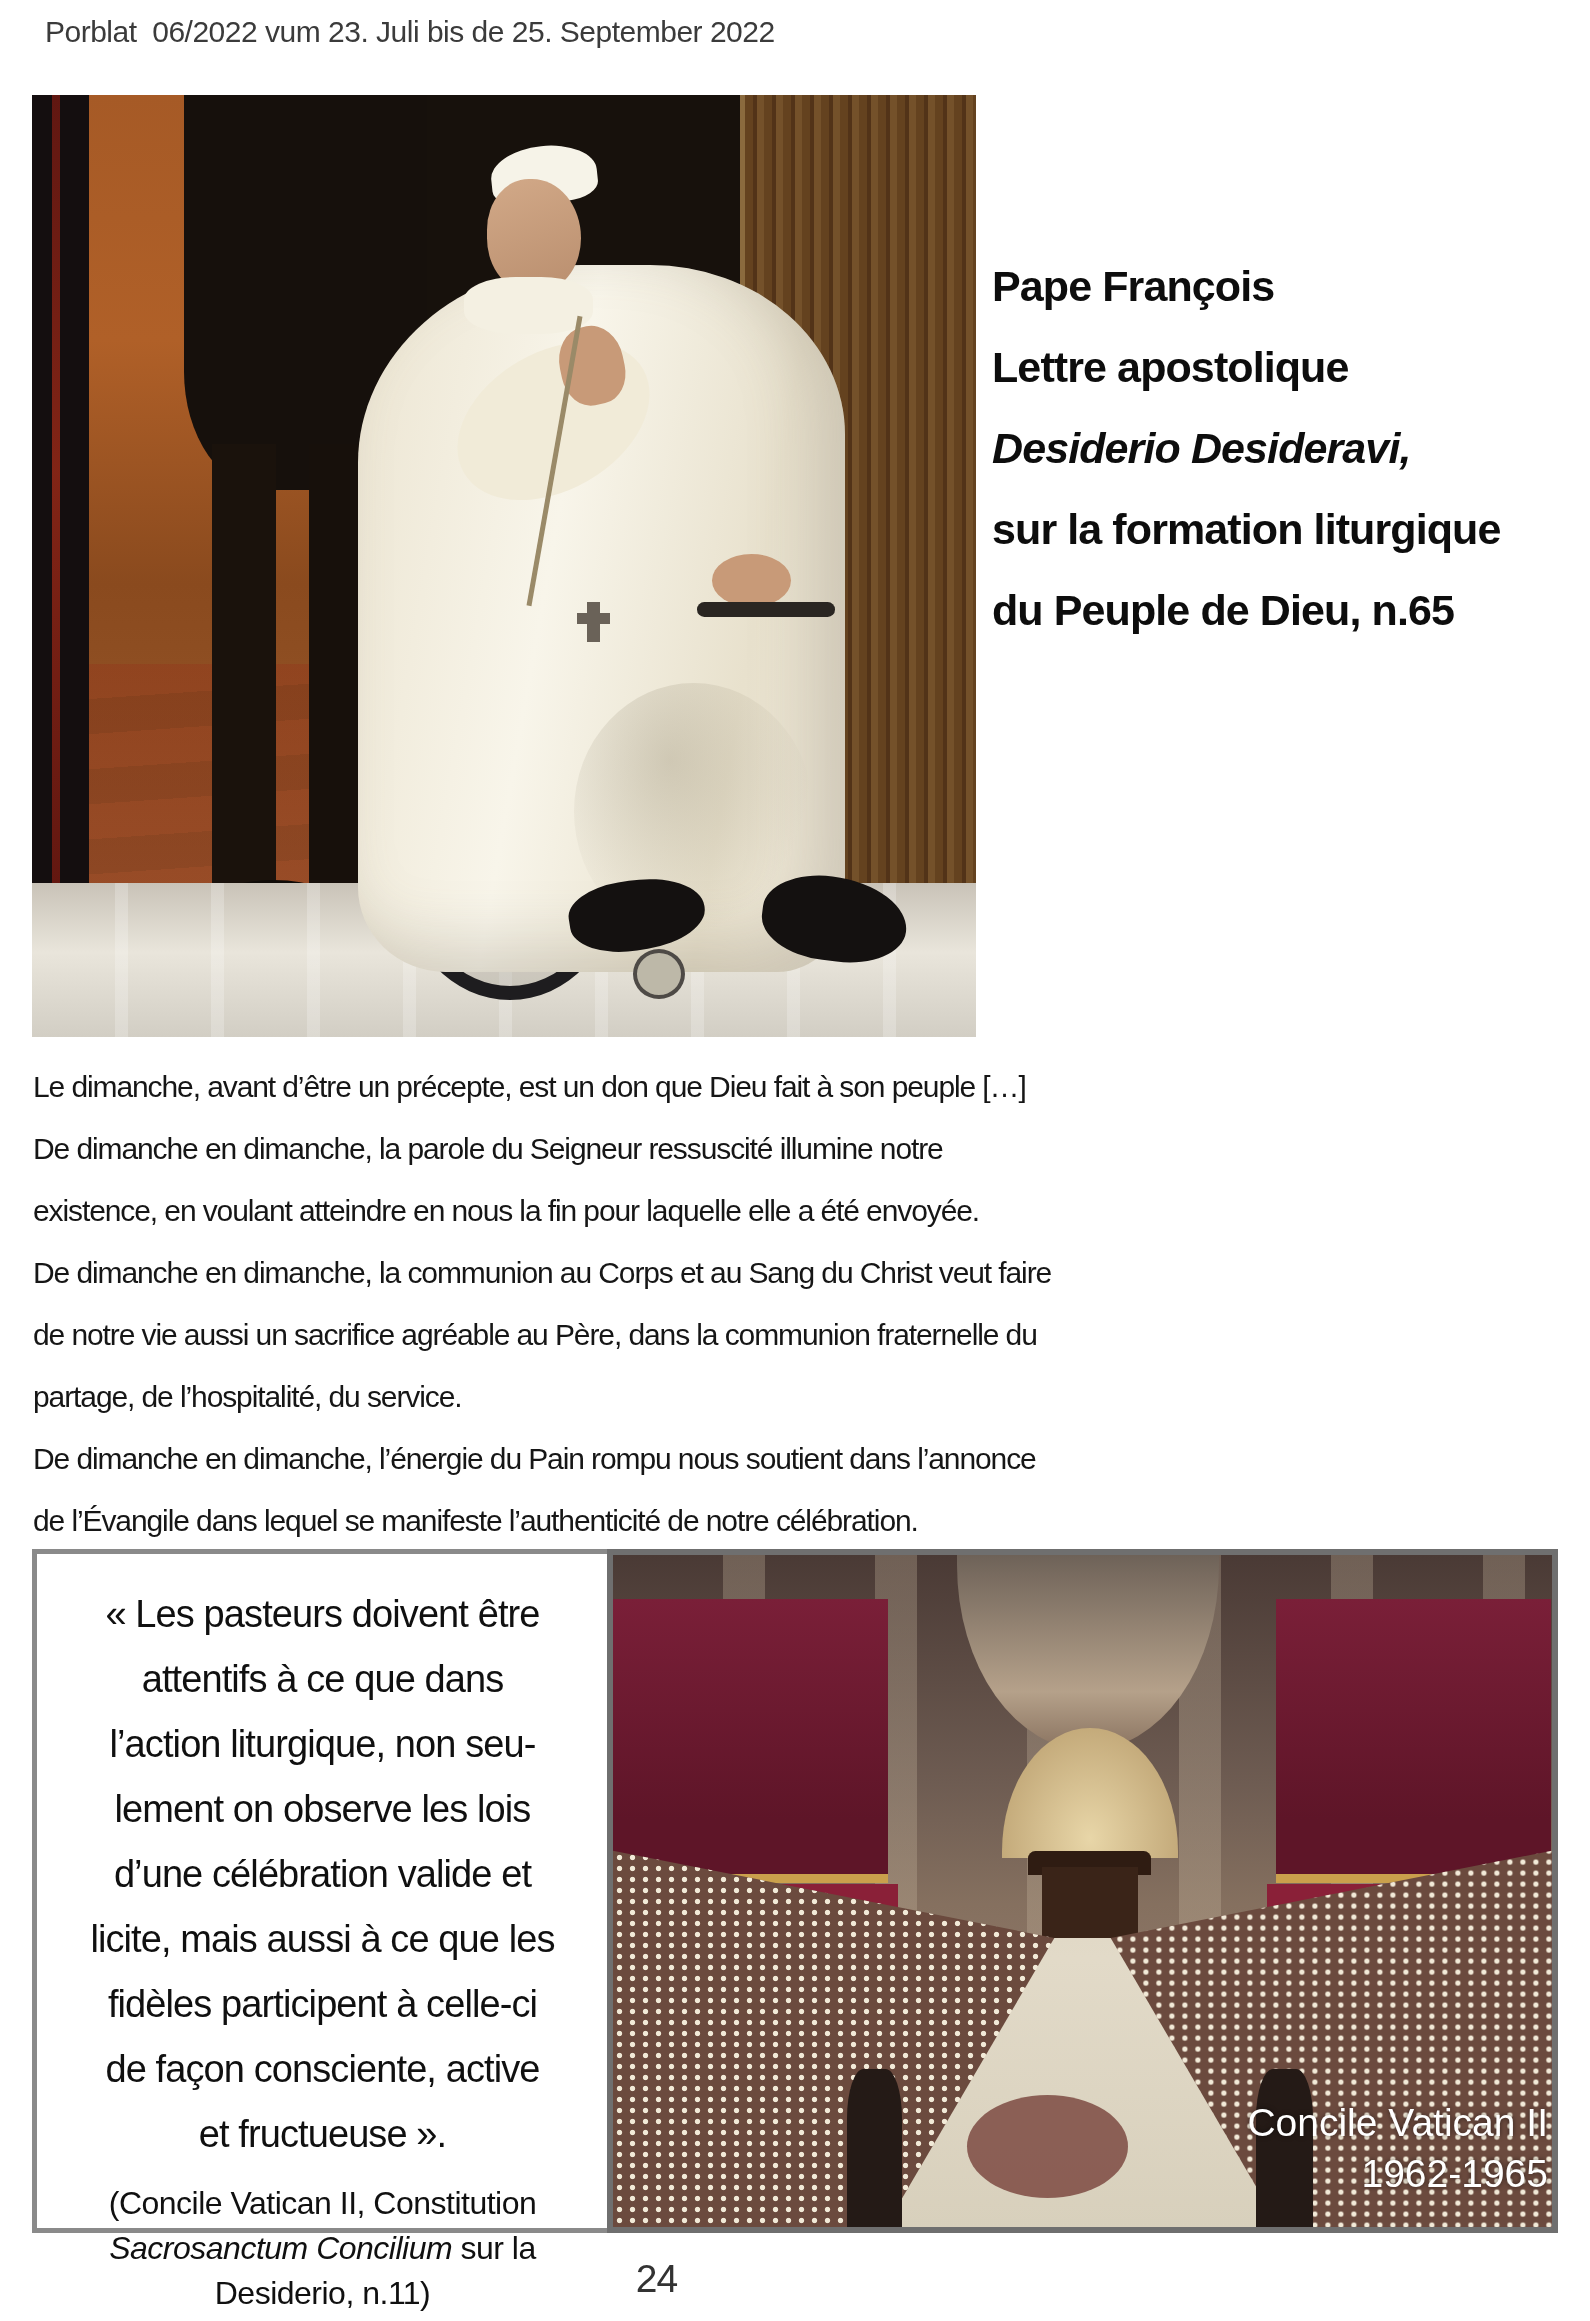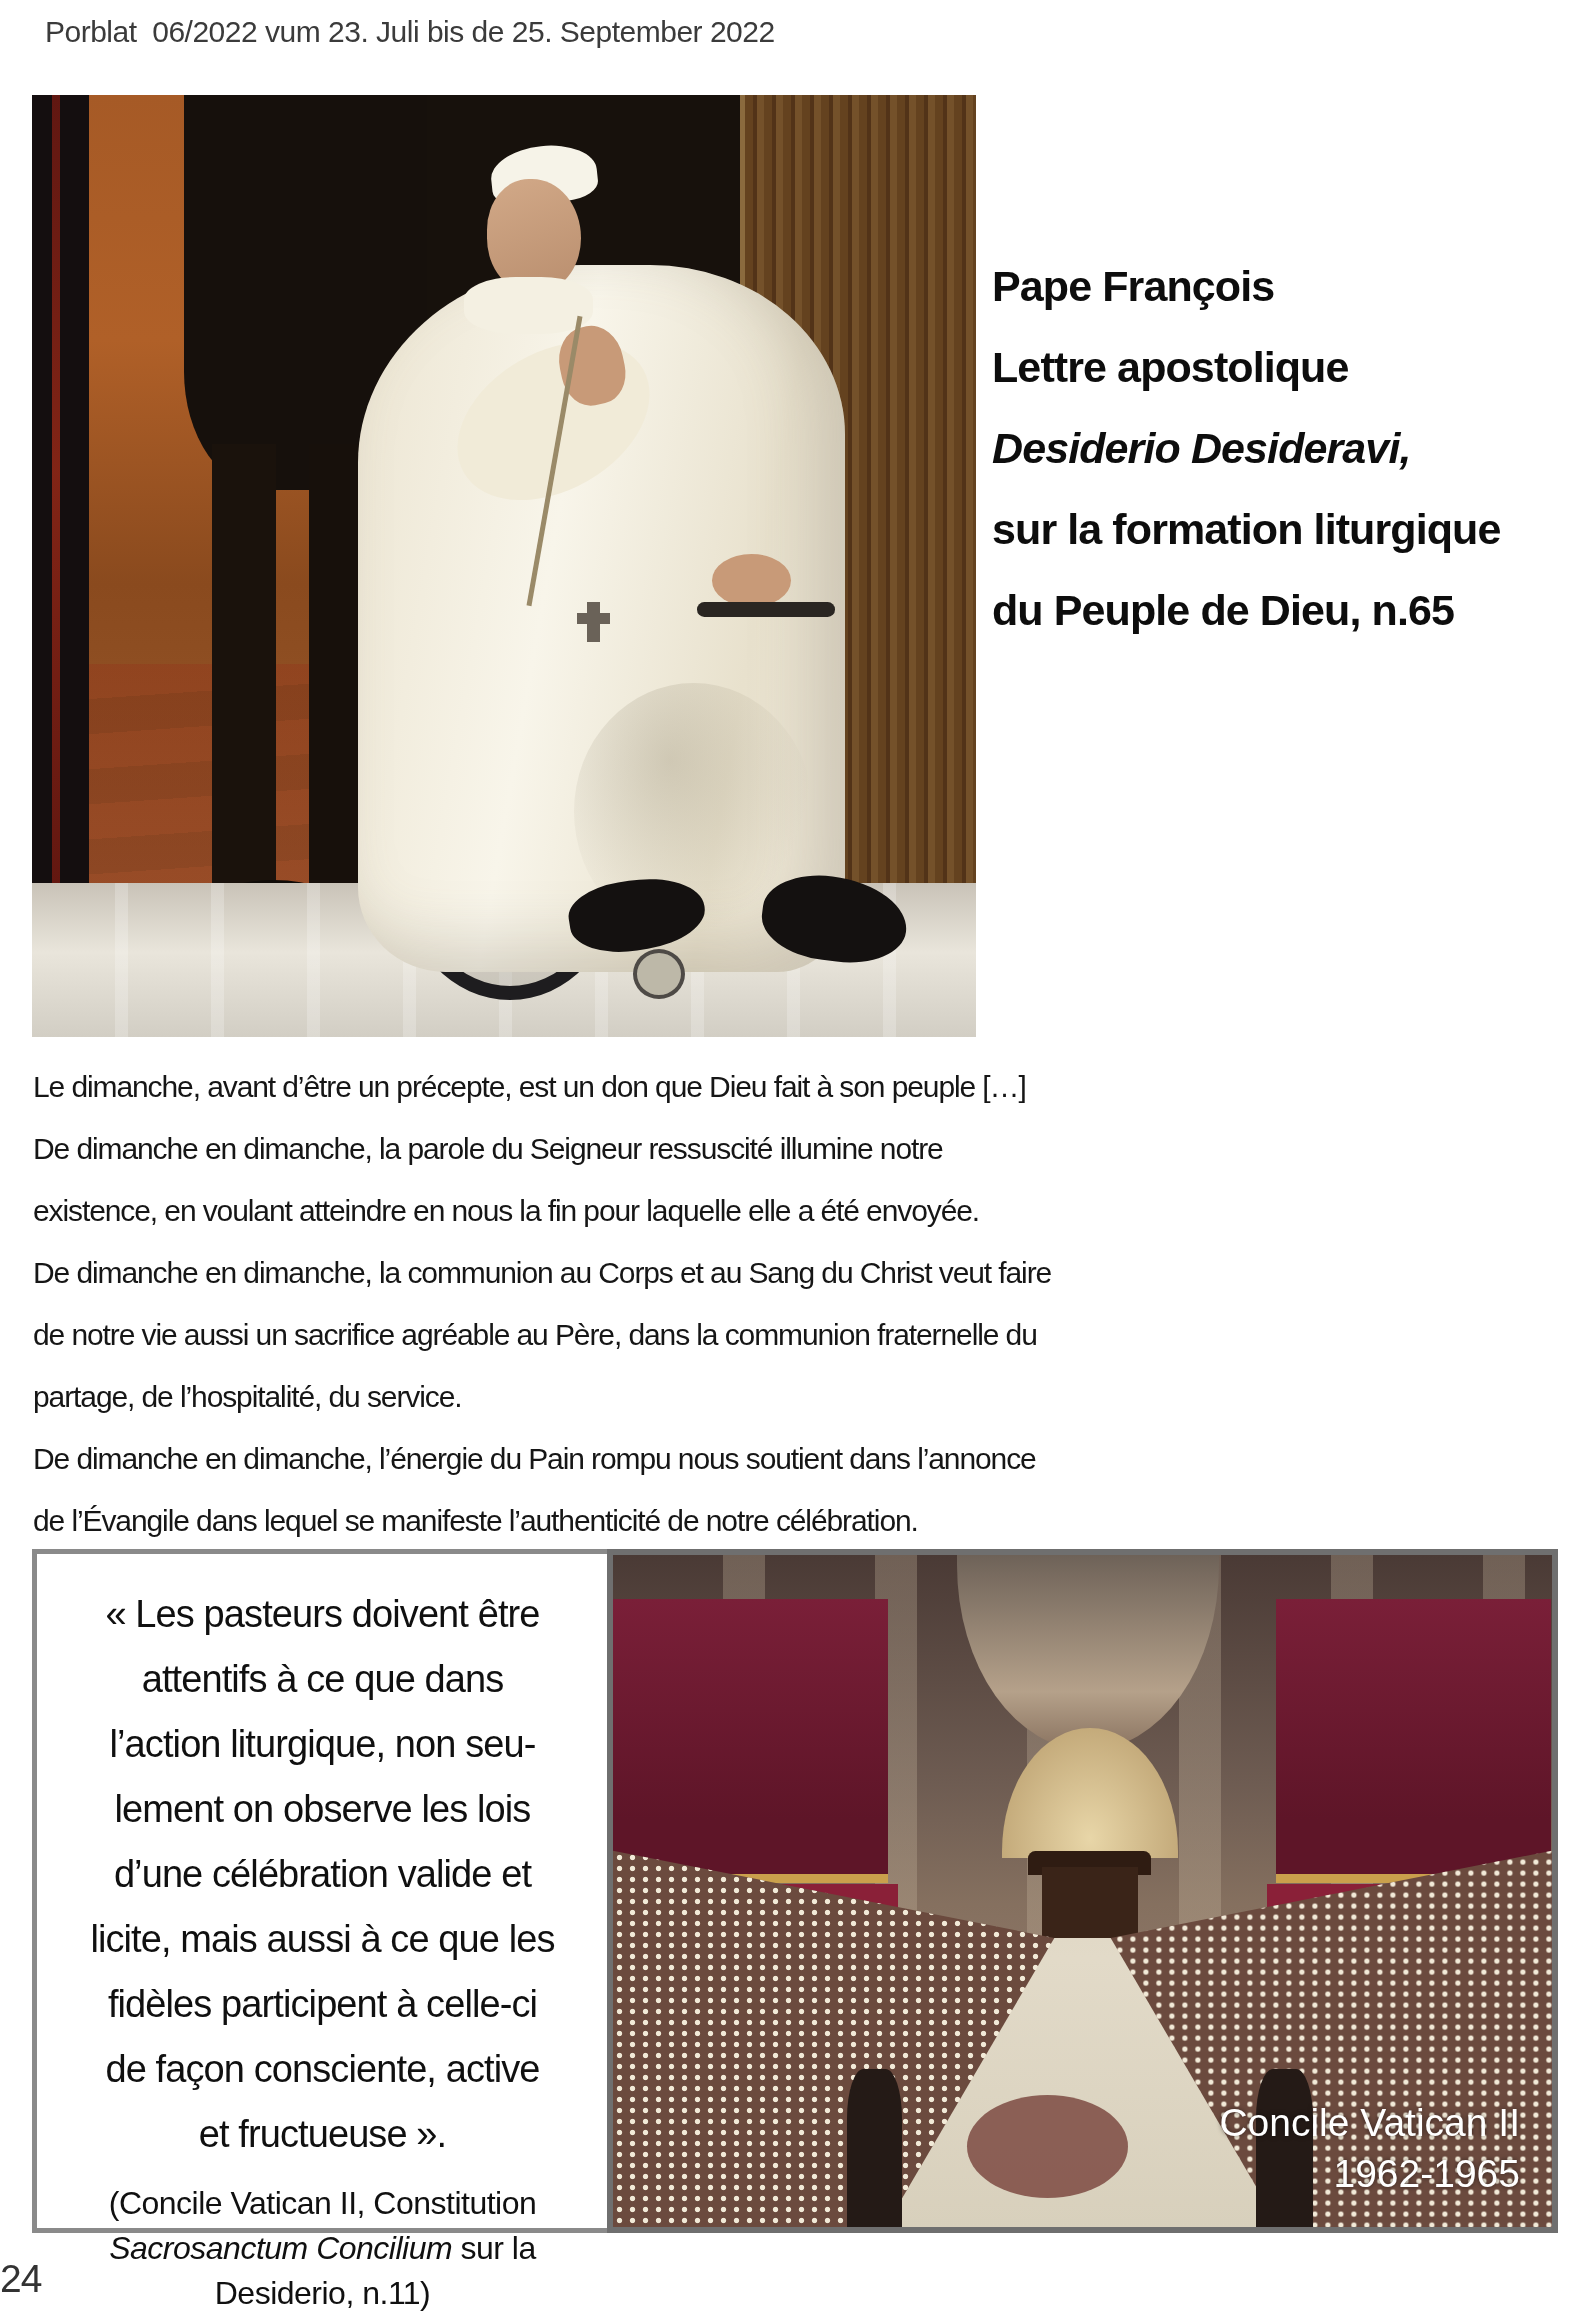--- a/index.html
+++ b/index.html
@@ -88,24 +88,24 @@
             background:radial-gradient(circle,#f2ead8 2.2px,rgba(0,0,0,0) 3.1px) 0 0/13px 11px,#6b4a3e;}
   .v-crowdR{left:0;top:0;width:100%;height:100%;
             clip-path:polygon(53% 57%,100% 44%,100% 100%,53% 100%);
             background:radial-gradient(circle,#f2ead8 2.2px,rgba(0,0,0,0) 3.1px) 6.4px 4.6px/13px 11px,#6b4a3e;}
   .v-aisle{left:0;top:0;width:100%;height:100%;
            clip-path:polygon(47% 57%,53% 57%,71% 100%,29% 100%);
            background:linear-gradient(180deg,#cfc6b2,#e2dac8 60%,#d8d0bc);}
   .v-circle{left:354px;top:540px;width:161px;height:103px;border-radius:50%;background:#7c4a42;opacity:.85;}
   .v-figL{left:234px;top:514px;width:55px;height:165px;background:#241a16;border-radius:30% 30% 0 0;}
   .v-figR{left:643px;top:514px;width:57px;height:165px;background:#241a16;border-radius:30% 30% 0 0;}
-  .v-caption{right:32px;top:542px;text-align:right;color:#ffffff;font-size:39px;line-height:51px;
+  .v-caption{right:4px;top:542px;text-align:right;color:#ffffff;font-size:39px;line-height:51px;
              text-shadow:0 0 5.5px rgba(0,0,0,.55);}
 
-  .pagenum{left:0;top:2257px;width:1313px;font-size:39px;letter-spacing:-0.9px;color:#333333;}
+  .pagenum{left:0;top:2257px;width:1313px;text-align:center;font-size:39px;letter-spacing:-0.9px;color:#333333;}
 </style>
 </head>
 <body>
 
 <div class="page">
 
   <div class="abs header">Porblat  06/2022 vum 23. Juli bis de 25. September 2022</div>
 
   <div class="abs pope">
     <div class="pp p-doorway"></div>

